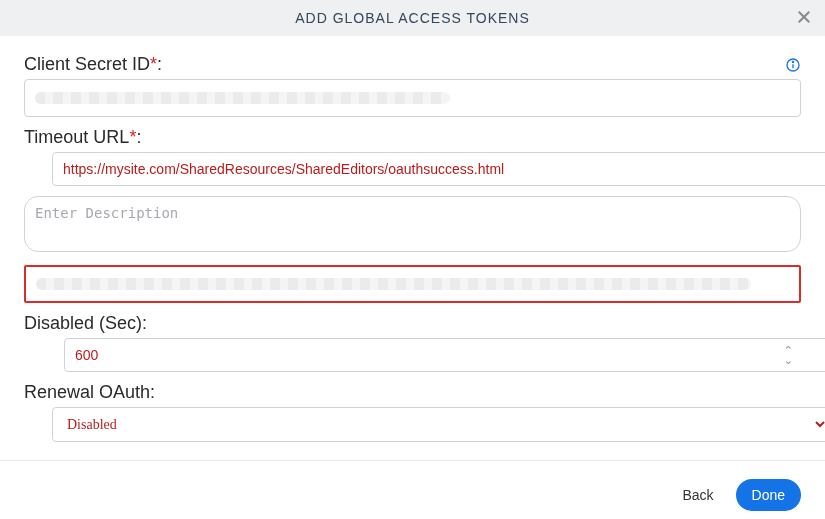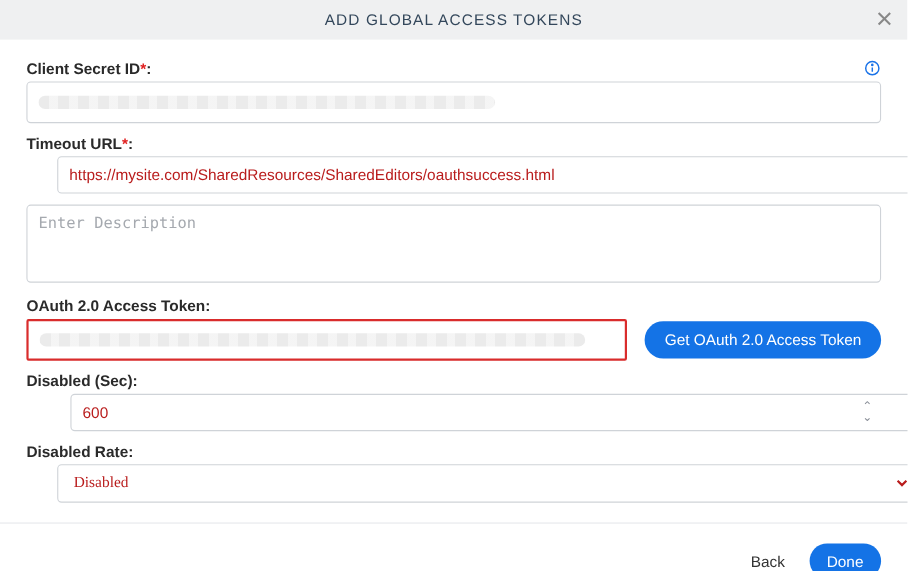--- a/index.html
+++ b/index.html
@@ -35,25 +35,24 @@
     .close-icon svg { width: 18px; height: 18px; }
     .form-body {
       padding: 12px 24px 8px 24px;
     }
     .field-row {
       margin-top: 6px;
       margin-bottom: 10px;
     }
     .label {
       color: #2a2a2a;
-      font-size: 14px;
+      font-size: 18px;
       display: block;
       margin-bottom: 4px;
       position: relative;
-      font-weight: bold;
     }
     .label-with-info {
       display: flex;
       justify-content: space-between;
       align-items: center;
     }
     .req { color: #e02020; }
     .info-icon {
       color: #1a73e8;
       cursor: pointer;
@@ -68,26 +67,26 @@
       font-size: 14px;
       color: #b91c1c;
       background: #fff;
       outline: none;
       margin-left: 28px;
     }
     .text-input::placeholder, .textarea-input::placeholder { color: #a5a9af; }
     .textarea-input {
       width: 100%;
       border: 1px solid #cfd3d8;
-      border-radius: 4px;
+      border-radius: 14px;
       padding: 8px 10px;
       font-size: 14px;
       color: #333;
       resize: none;
-      height: 71px;
+      height: 56px;
       outline: none;
     }
     .redacted-content {
       height: 12px;
       border-radius: 6px;
       background: repeating-linear-gradient(90deg,#e6e6e6 0 10px,#f2f2f2 10px 18px);
       opacity: .8;
       width: 55%;
     }
     .redacted-wrap {
@@ -197,42 +196,40 @@
       <span>Timeout URL</span><span class="req">*</span>:
     </label>
     <input type="text" class="text-input" value="https://mysite.com/SharedResources/SharedEditors/oauthsuccess.html" style="">
   </div>
 
   <div class="field-row">
     <textarea class="textarea-input" placeholder="Enter Description" style=""></textarea>
   </div>
 
   <div class="field-row">
-    <label class="label">OAuth 2.0 Access Token:</label>
     <div class="token-row">
       <div class="redacted-wrap red">
         <div class="redacted-content full"></div>
       </div>
-      <button class="btn btn-primary">Get OAuth 2.0 Access Token</button>
     </div>
   </div>
 
   <div class="field-row">
     <label class="label">Disabled (Sec):</label>
     <div class="number-wrap">
       <input type="text" class="number-input" value="600" style="">
       <div class="steppers">
         <span>⌃</span>
         <span>⌄</span>
       </div>
     </div>
   </div>
 
   <div class="field-row">
-    <label class="label">Disabled Rate:</label>
+    <label class="label">Renewal OAuth:</label>
     <select class="select-input">
       <option>Disabled</option>
     </select>
   </div>
 
 </div>
 
 <div class="footer">
   <span class="back-link">Back</span>
   <button class="btn btn-primary small">Done</button>

